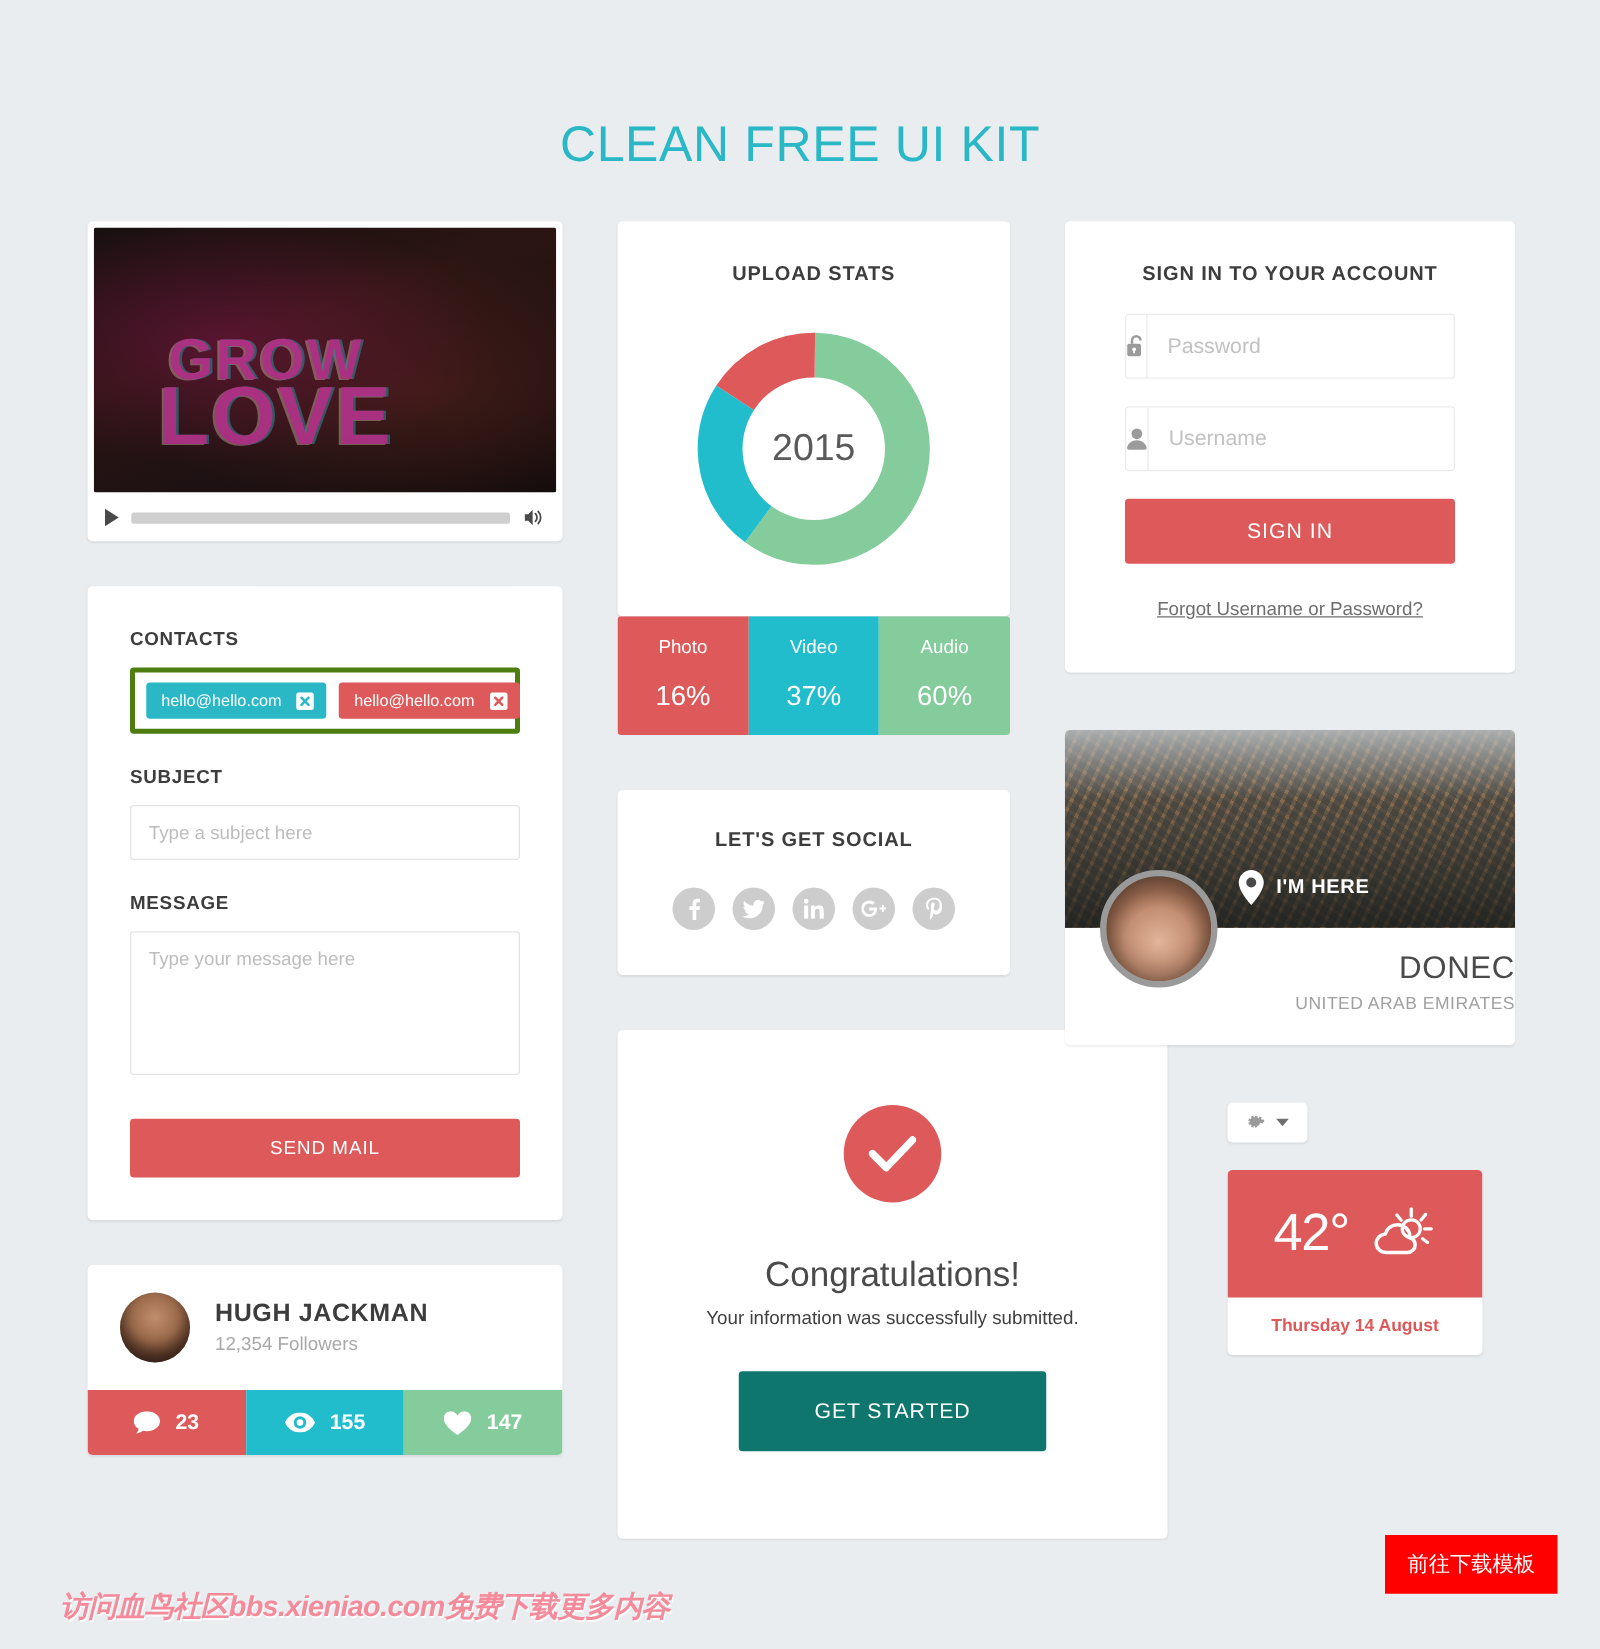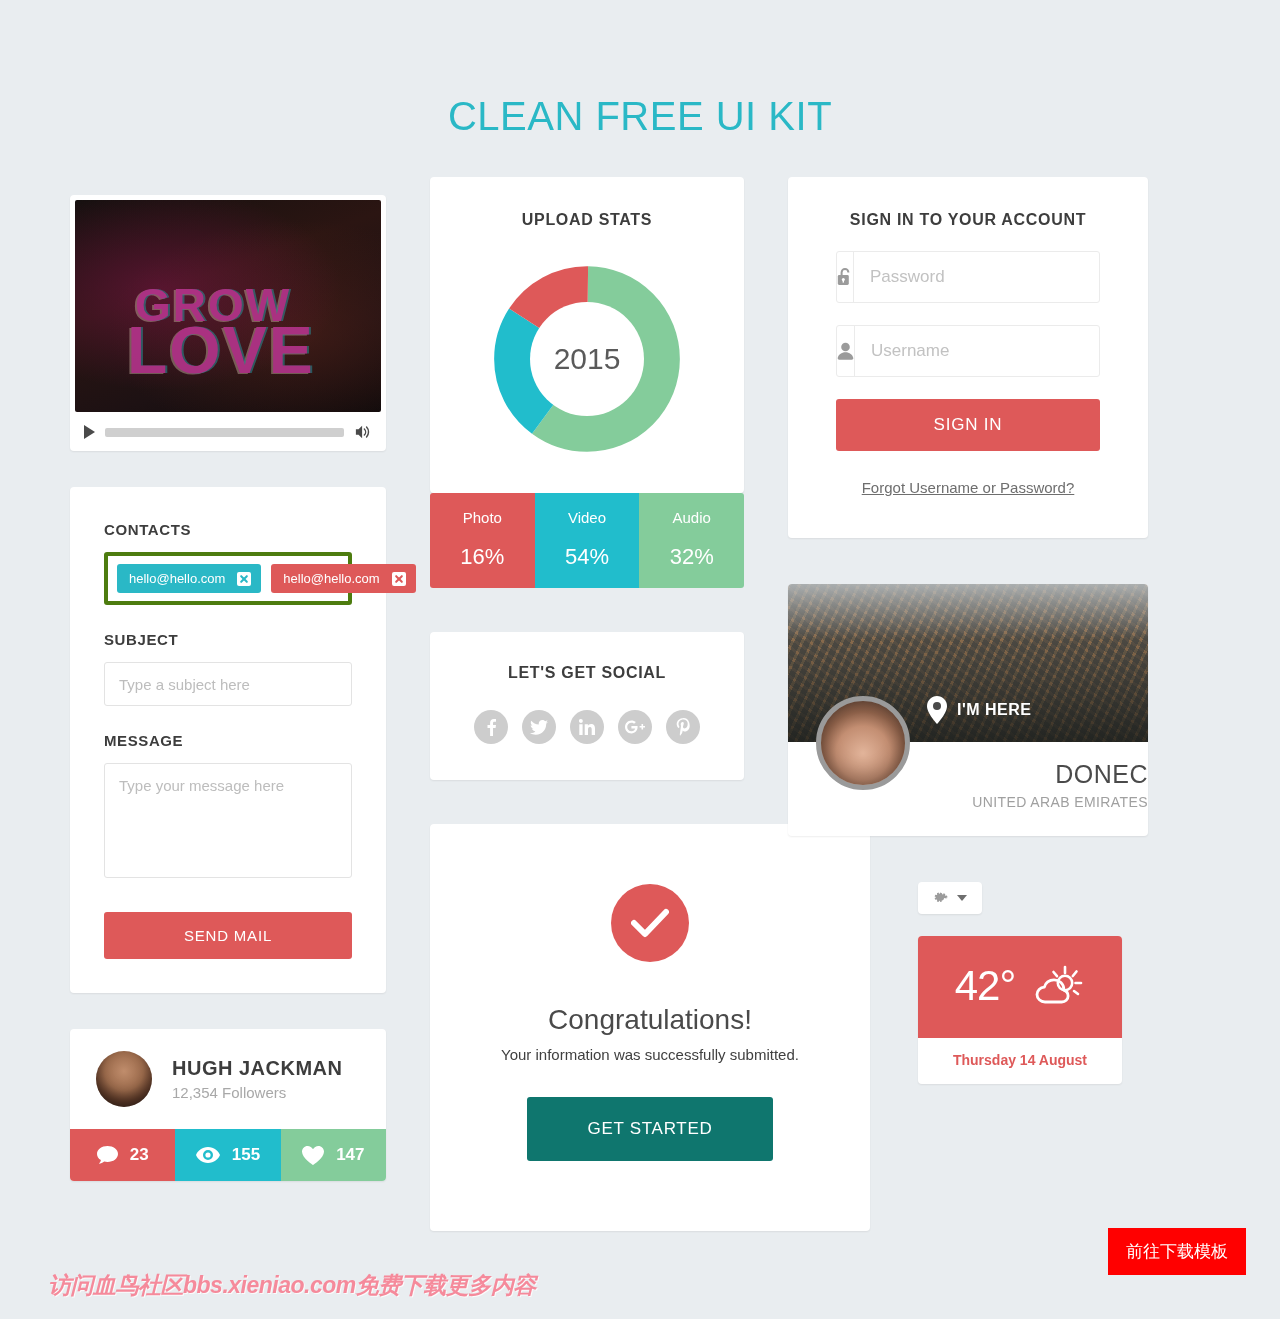--- a/index.html
+++ b/index.html
@@ -18,21 +18,21 @@
     font-weight: 400;
     letter-spacing: 0.5px;
     padding-top: 94px;
   }
   .layout {
     display: flex;
     gap: 44px;
     padding: 38px 70px 0 70px;
     align-items: flex-start;
   }
-  .col-left  { width: 316px; display: flex; flex-direction: column; gap: 36px; margin-top: 18px; }
+  .col-left  { width: 380px; display: flex; flex-direction: column; gap: 36px; }
   .col-mid   { width: 314px; display: flex; flex-direction: column; gap: 44px; }
   .col-right { width: 360px; display: flex; flex-direction: column; gap: 46px; }
 
   .card {
     background: #ffffff;
     border-radius: 4px;
     box-shadow: 0 1px 2px rgba(0,0,0,0.07);
   }
 
   
@@ -416,25 +416,25 @@
         </div>
       </div>
 
       <div class="pct-bar" style="margin-top:0;">
         <div class="pct-cell red">
           <span class="pct-label">Photo</span>
           <span class="pct-value">16%</span>
         </div>
         <div class="pct-cell teal">
           <span class="pct-label">Video</span>
-          <span class="pct-value">54%</span>
+          <span class="pct-value">37%</span>
         </div>
         <div class="pct-cell green">
           <span class="pct-label">Audio</span>
-          <span class="pct-value">32%</span>
+          <span class="pct-value">60%</span>
         </div>
       </div>
     </div>
 
     <div class="card social-card">
       <div class="card-heading">LET'S GET SOCIAL</div>
       <div class="social-row">
         <div class="social-icon">
           <svg width="9" height="18" viewBox="0 0 9 18">
               <path d="M6 18V10h2.6l.4-3H6V5.2c0-.9.2-1.5 1.5-1.5H9V1.1C8.7 1.1 7.8 1 6.8 1 4.6 1 3.1 2.3 3.1 4.9V7H.5v3h2.6v8H6z" fill="#fff"></path>

